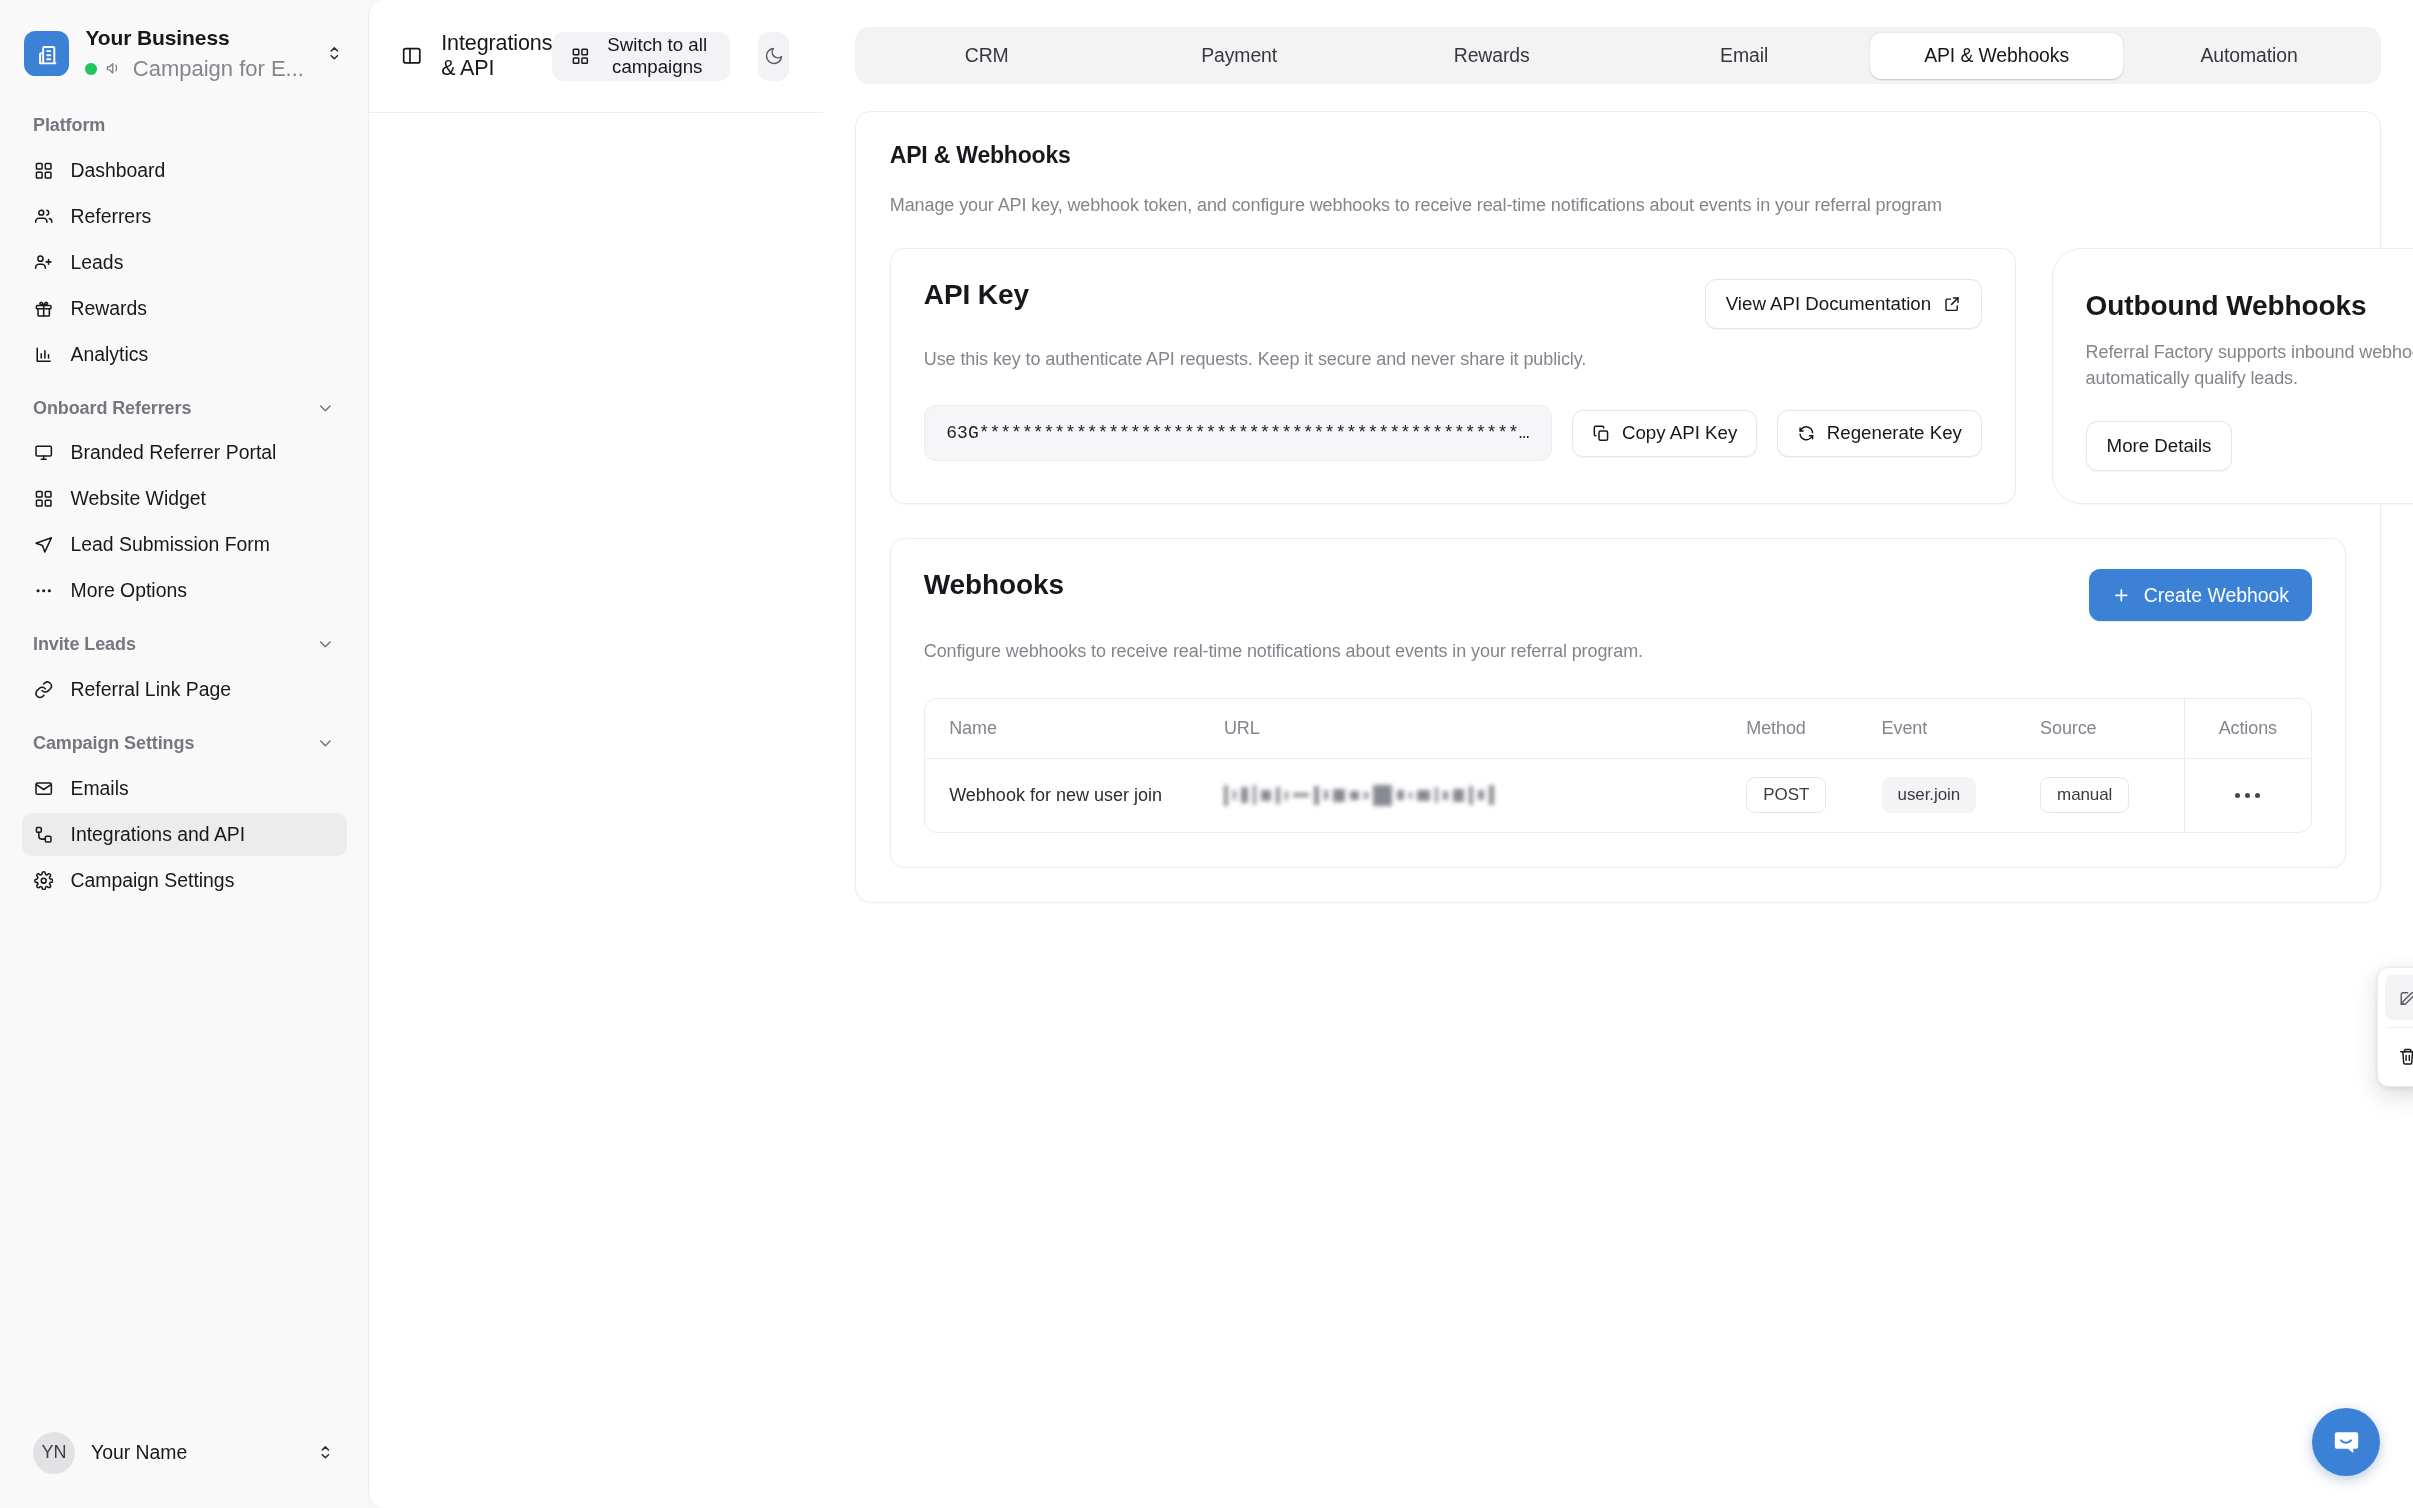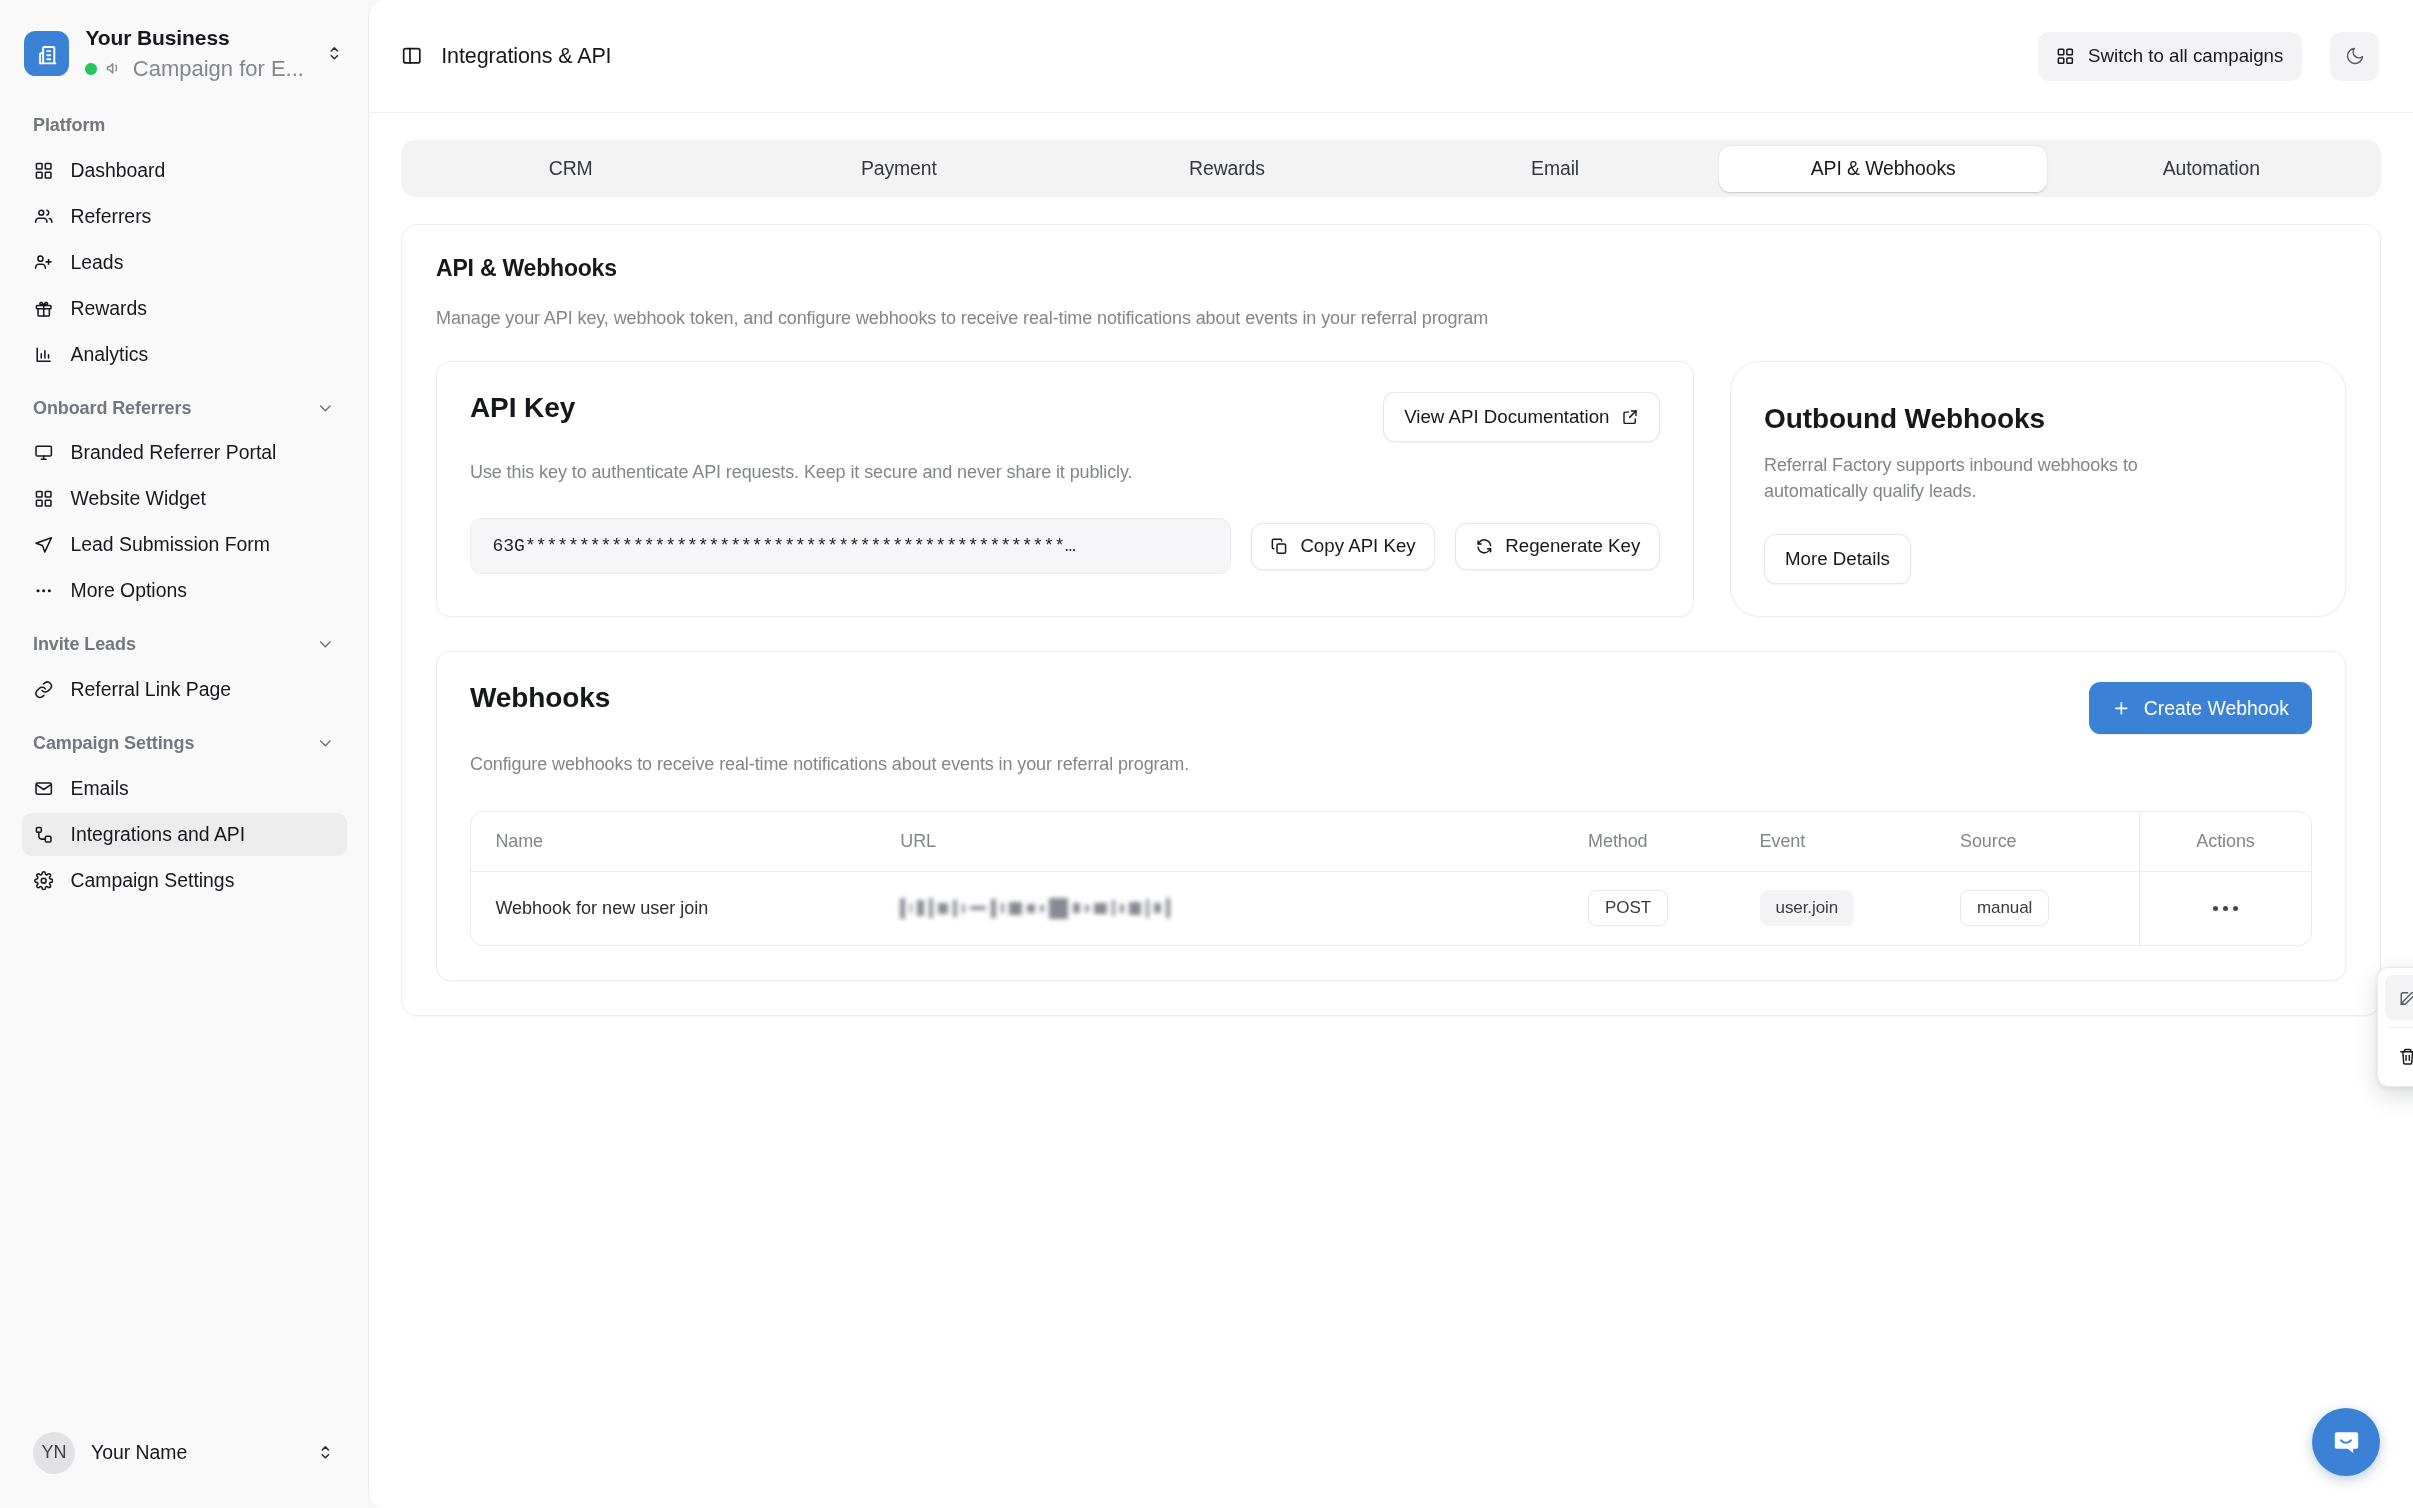--- a/index.html
+++ b/index.html
@@ -70,21 +70,21 @@
     font-size: 18px; flex: 0 0 42px;
   }
   .profile-name { flex: 1 1 auto; font-size: 19.4px; color: #17181c; }
 
   
   .main {
     flex: 1 1 auto; height: 1508px;
     background: #ffffff;
     border-radius: 16px 0 0 16px;
     border-left: 0.7px solid #ececee;
-    display: flex; flex-direction: column;
+    display: flex; 
     overflow: hidden; position: relative;
   }
   .topbar {
     height: 113px; flex: 0 0 113px;
     display: flex; align-items: center;
     padding: 0 34px 0 32px;
     border-bottom: 0.7px solid #eeeef0;
   }
   .topbar-left { display: flex; align-items: center; gap: 18.7px; }
   .panel-icon { color: #17181c; display: flex; }

